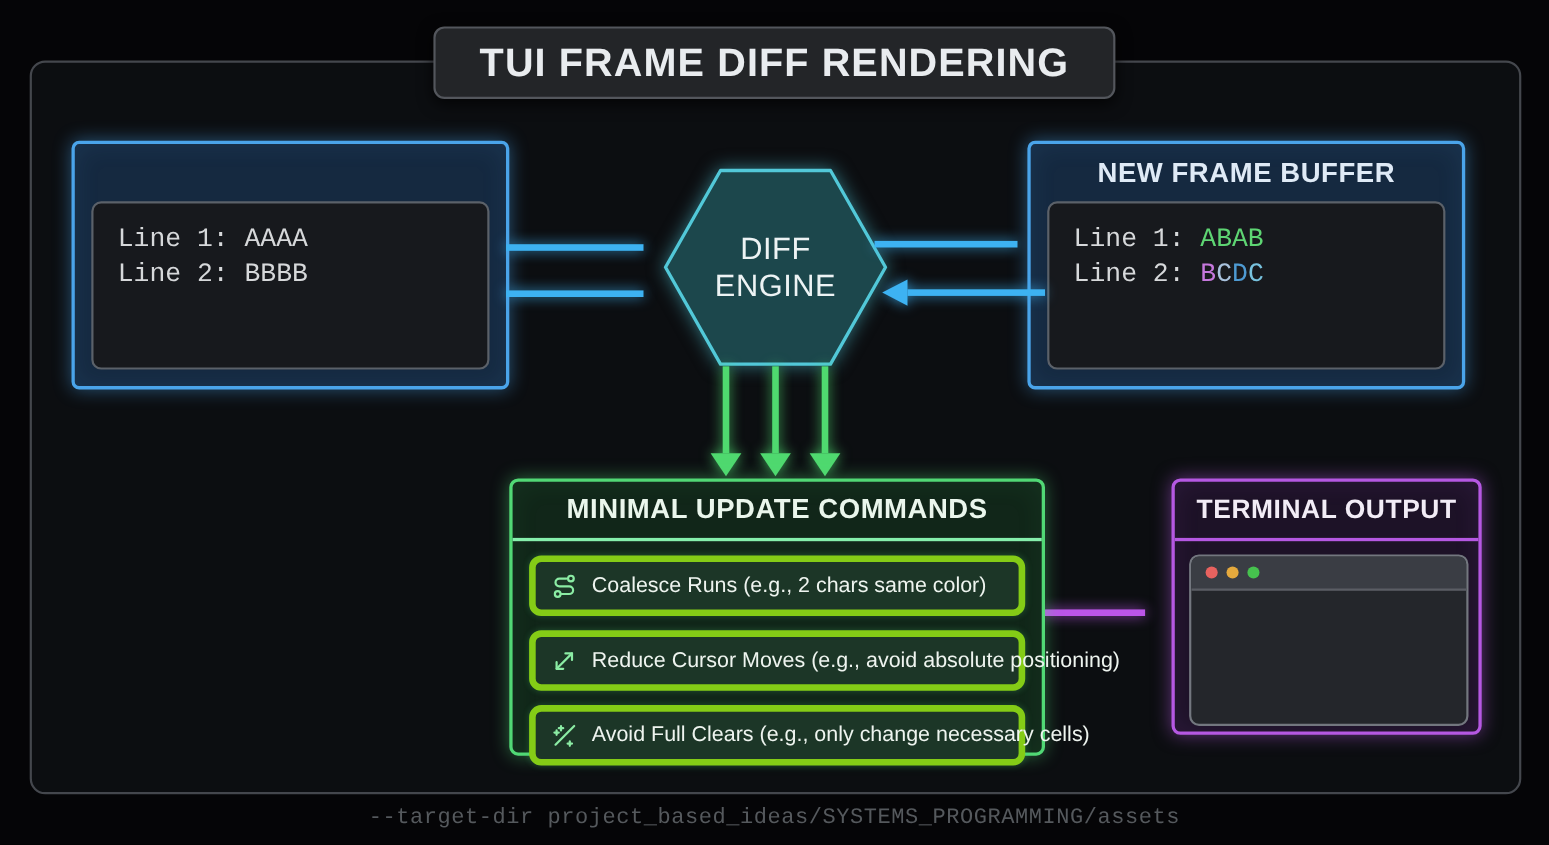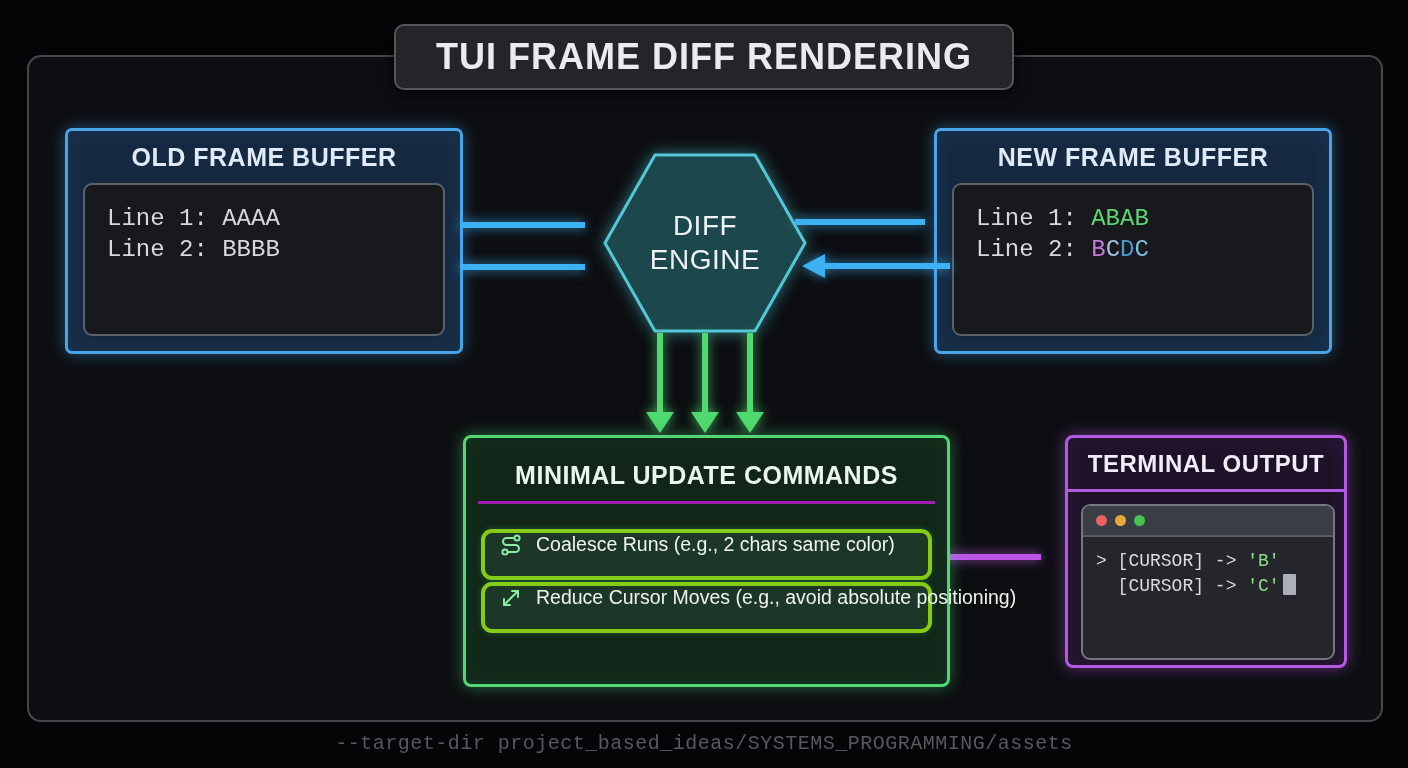--- a/index.html
+++ b/index.html
@@ -39,25 +39,25 @@
   .arrow.purple.head-right::after{border-left-color:#bb55e8;}
   .arrow.head-left::before{content:"";position:absolute;left:-23px;top:50%;transform:translateY(-50%);
          border-top:12px solid transparent;border-bottom:12px solid transparent;border-right:23px solid #3db2f2;}
   .varrow{position:absolute;width:6px;background:#4fd96f;filter:drop-shadow(0 0 6px rgba(79,217,111,.8));}
   .varrow::after{content:"";position:absolute;bottom:-21px;left:50%;transform:translateX(-50%);
          border-left:14px solid transparent;border-right:14px solid transparent;border-top:21px solid #4fd96f;}
   
   .panel-green{position:absolute;left:463px;top:435px;width:481px;height:246px;background:#112619;
          border:3px solid #51d875;border-radius:8px;
          box-shadow:0 0 16px rgba(81,216,117,.45), inset 0 0 26px rgba(81,216,117,.08);}
-  .panel-green h2{margin:12px;height:51px;line-height:51px;text-align:center;font-size:25px;
-         font-weight:bold;color:#eaf6ec;letter-spacing:.5px;border-bottom:3px solid #a21caf;}
+  .panel-green h2{margin:0;height:51px;line-height:51px;text-align:center;font-size:25px;
+         font-weight:bold;color:#eaf6ec;letter-spacing:.5px;border-bottom:3px solid #86efac;}
   .cmd-list{padding:13px 15px 0 15px;}
-  .cmd-item{display:flex;align-items:flex-start;gap:13px;height:43px;margin-bottom:2px;
-         background:#1c3627;border:4px solid #84cc16;border-radius:11px;padding:0 14px;
+  .cmd-item{display:flex;align-items:center;gap:13px;height:43px;margin-bottom:13px;
+         background:#1c3627;border:6px solid #84cc16;border-radius:11px;padding:0 14px;
          box-shadow:0 0 6px rgba(81,216,117,.25);}
   .cmd-item svg{flex:0 0 auto;}
   .cmd-item span{font-size:19.5px;color:#eef4ef;white-space:nowrap;}
   
   .panel-purple{position:absolute;left:1065px;top:435px;width:276px;height:227px;background:#1d1227;
          border:3px solid #b558e2;border-radius:8px;
          box-shadow:0 0 16px rgba(181,88,226,.5), inset 0 0 24px rgba(181,88,226,.10);}
   .panel-purple h2{margin:0;height:51px;line-height:51px;text-align:center;font-size:24px;
          font-weight:bold;color:#f2ecf6;letter-spacing:.5px;border-bottom:3px solid #b558e2;}
   .term-window{position:absolute;left:13px;top:66px;width:250px;height:152px;background:#24262b;
@@ -79,21 +79,20 @@
 
 <div class="stage">
 
   <div class="frame"></div>
 
   <div class="title-badge">
     <span>TUI FRAME DIFF RENDERING</span>
   </div>
 
   <div class="panel-blue" style="left:65px;top:128px;">
-    <h2>OLD FRAME BUFFER</h2>
     <div class="screen mono">
       <div class="line">Line 1: AAAA</div>
       <div class="line">Line 2: BBBB</div>
     </div>
   </div>
 
   <div class="panel-blue" style="left:934px;top:128px;">
     <h2>NEW FRAME BUFFER</h2>
     <div class="screen mono">
       <div class="line"><span>Line 1: </span><span style="color: rgb(94, 213, 115);">ABAB</span></div>
@@ -135,33 +134,41 @@
         <span>Coalesce Runs (e.g., 2 chars same color)</span>
       </div>
       <div class="cmd-item">
         <svg width="24" height="24" viewBox="0 0 24 24" fill="none" stroke="#8beca4" stroke-width="2" stroke-linecap="round" stroke-linejoin="round">
           <polyline points="13 5 19 5 19 11"></polyline>
             <polyline points="5 13 5 19 11 19"></polyline>
             <line x1="19" y1="5" x2="5" y2="19"></line>
         </svg>
         <span>Reduce Cursor Moves (e.g., avoid absolute positioning)</span>
       </div>
+      <div class="cmd-item">
+        <svg width="24" height="24" viewBox="0 0 24 24" fill="none" stroke="#8beca4" stroke-width="2" stroke-linecap="round" stroke-linejoin="round">
+          <path d="M21 3 L4 20"></path>
+            <path d="M9 3v4"></path>
+            <path d="M7 5h4"></path>
+            <path d="M3 9h4"></path>
+            <path d="M5 7v4"></path>
+            <path d="M17 17v4"></path>
+            <path d="M15 19h4"></path>
+        </svg>
+        <span>Avoid Full Clears (e.g., only change necessary cells)</span>
+      </div>
     </div>
   </div>
 
   <div class="panel-purple">
     <h2>TERMINAL OUTPUT</h2>
     <div class="term-window">
       <div class="term-bar">
         <span class="dot" style="background: rgb(232, 98, 95);"></span>
         <span class="dot" style="background: rgb(229, 169, 61);"></span>
         <span class="dot" style="background: rgb(70, 194, 78);"></span>
       </div>
-      <div class="term-body mono">
-        <div class="term-line"><span>&gt; </span><span>[CURSOR] -&gt; </span><span class="val" style="color: rgb(143, 217, 138);">'B'</span></div>
-        <div class="term-line"><span>  </span><span>[CURSOR] -&gt; </span><span class="val" style="color: rgb(143, 217, 138);">'C'</span><span class="cursor-block"></span></div>
-      </div>
     </div>
   </div>
 
   <div class="footer mono">--target-dir project_based_ideas/SYSTEMS_PROGRAMMING/assets</div>
 
 </div>
 
 </body></html>

